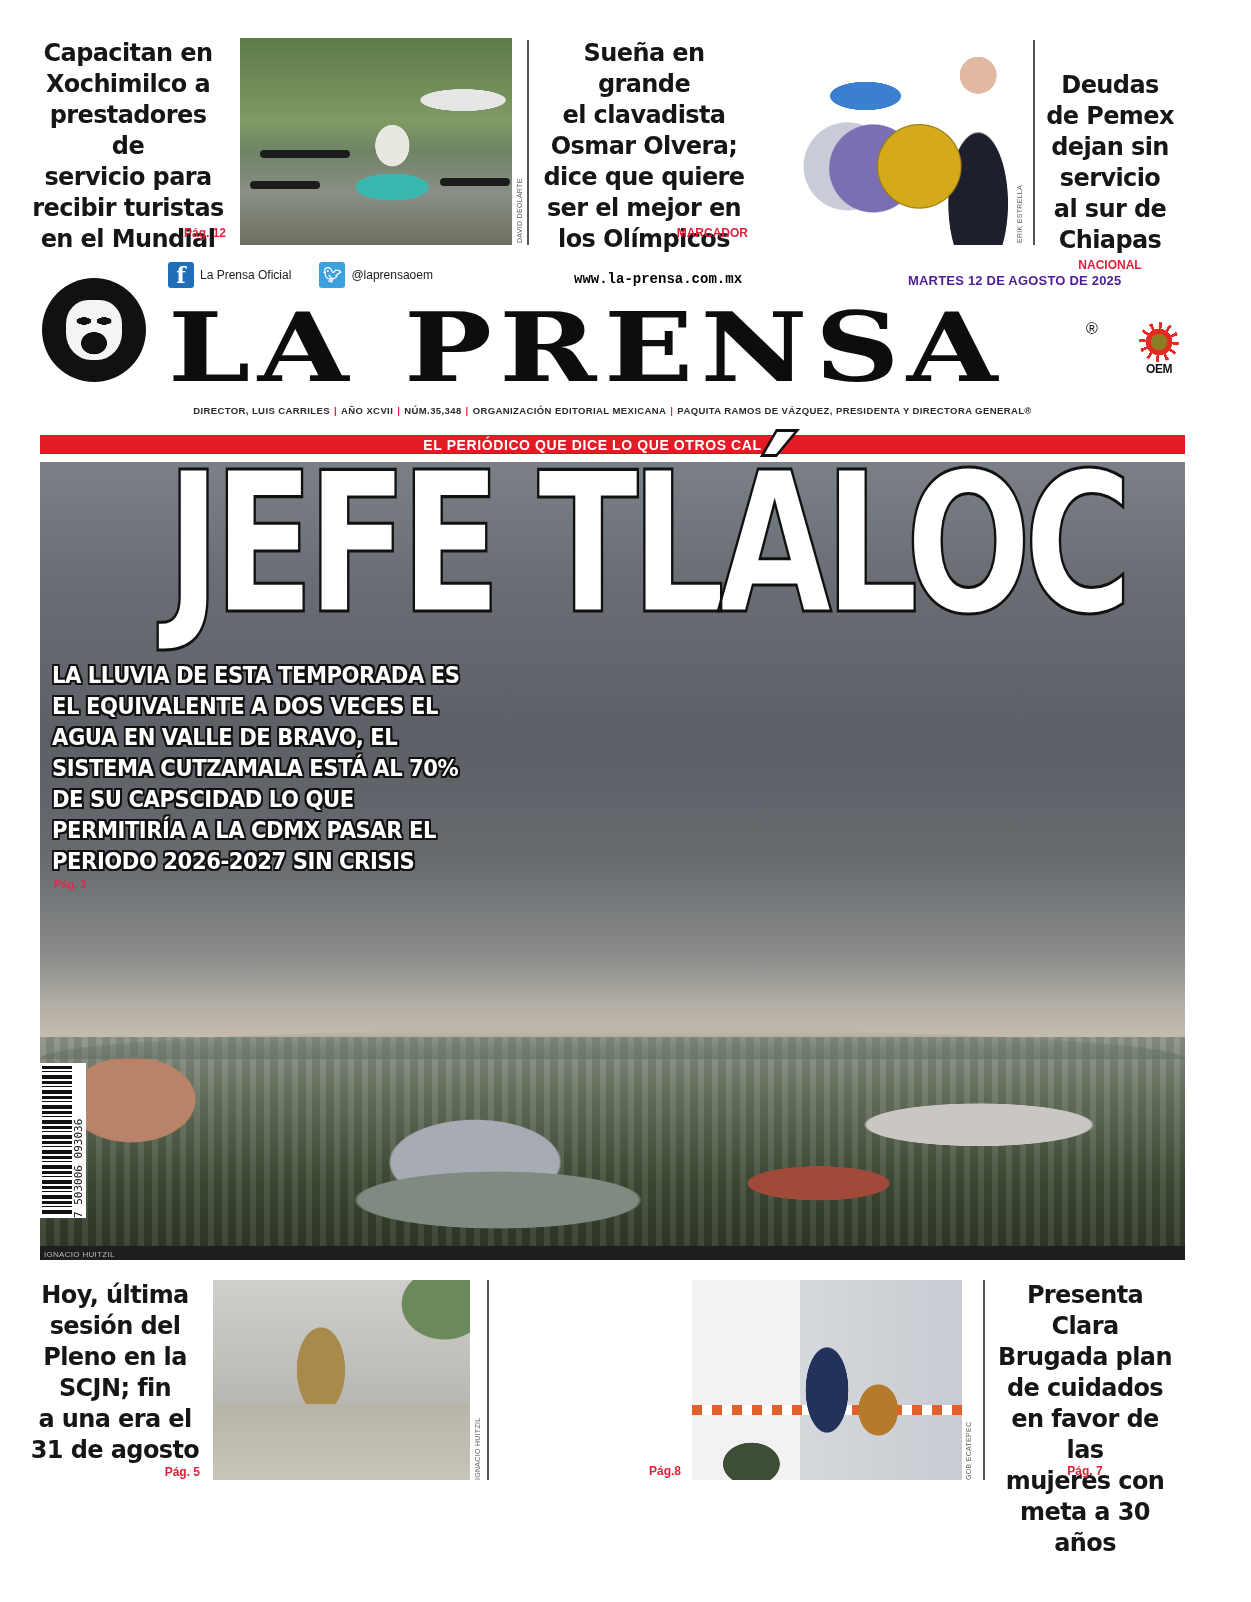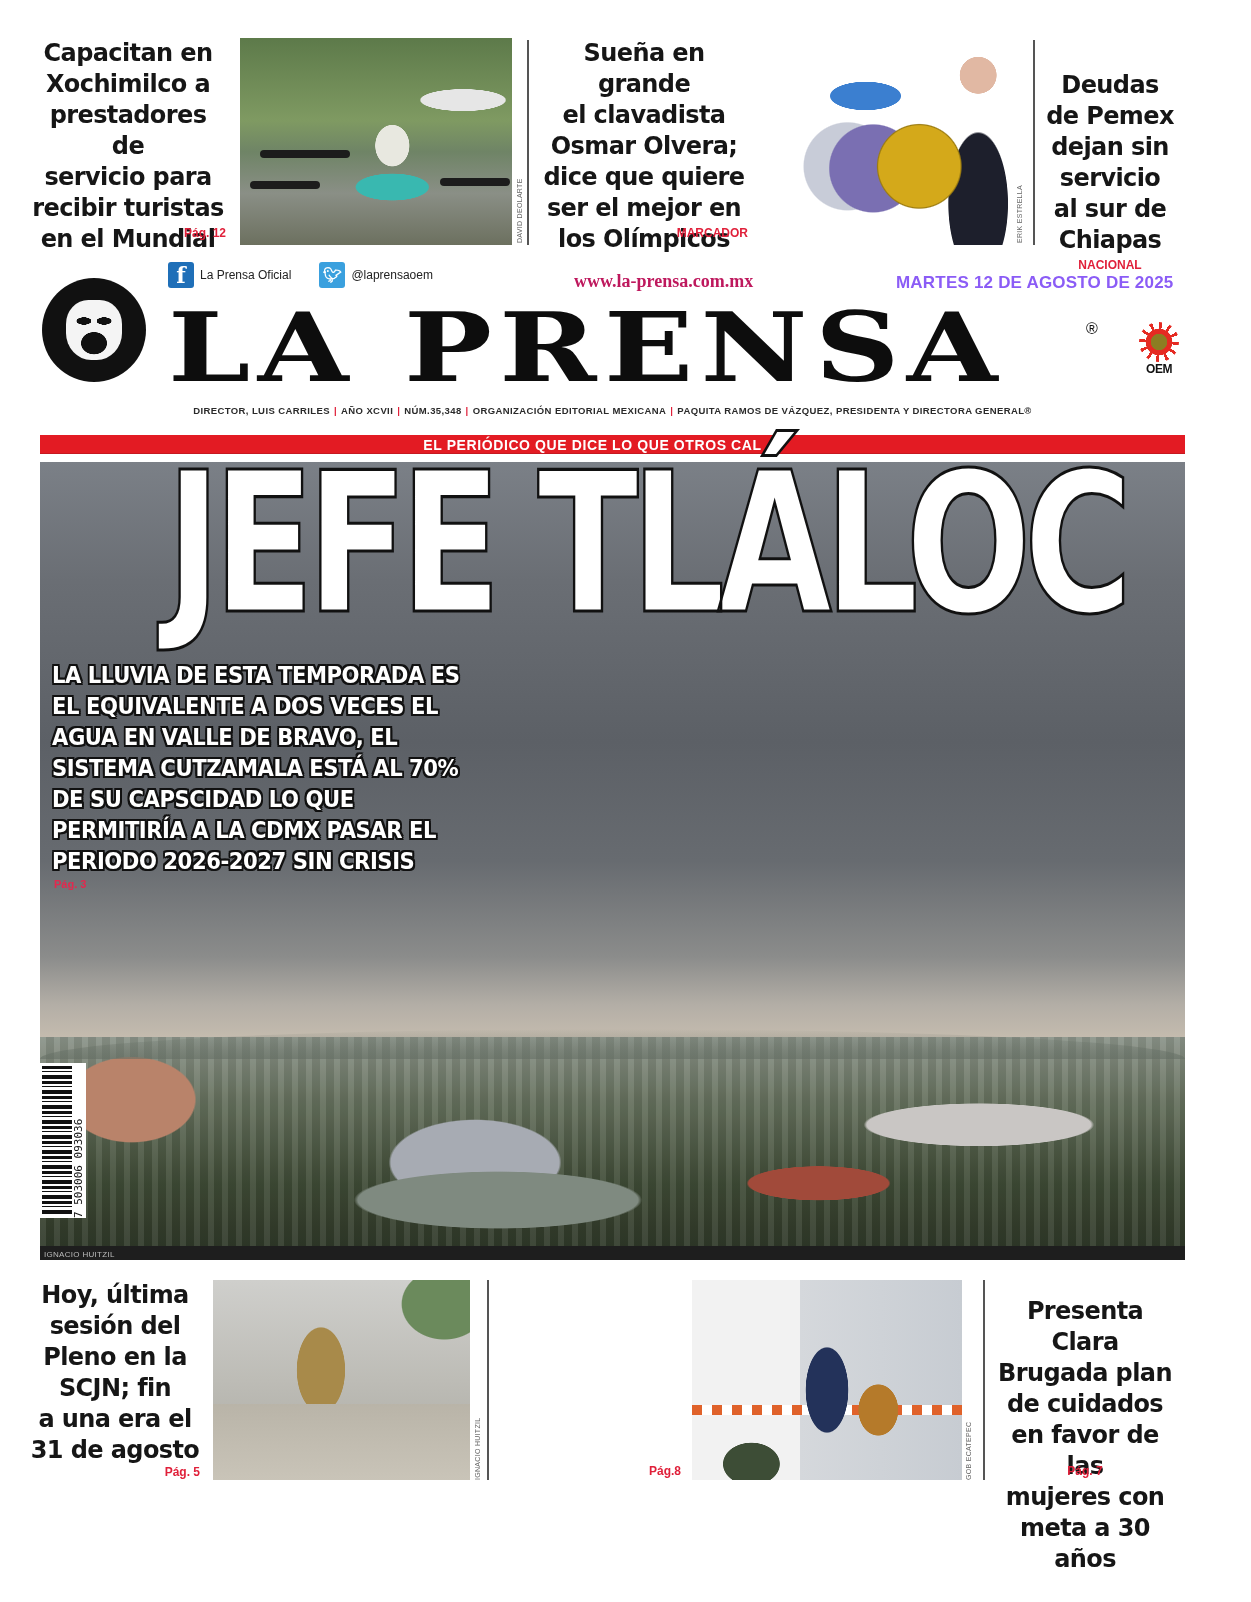--- a/index.html
+++ b/index.html
@@ -62,22 +62,22 @@
   }
 
   
   .social-row { font-family: "Liberation Sans", sans-serif; font-size: 12px; color: #222; }
   .fb-icon, .tw-icon {
     display: inline-flex; align-items: center; justify-content: center;
     width: 26px; height: 26px; border-radius: 3px; color: #fff; font-weight: bold; vertical-align: middle;
   }
   .fb-icon { background: #1f6fb8; font-family: "DejaVu Serif", serif; font-size: 22px; }
   .tw-icon { background: #3aa0de; font-size: 15px; }
-  .site-url { font-family: Liberation Serif, serif; font-size: 18px; color: #be185d; font-weight: bold; }
-  .date-line { font-family: "Liberation Sans", sans-serif; font-size: 17px; font-weight: bold; color: #8b5cf6; letter-spacing: 0.2px; }
+  .site-url { font-family: Liberation Mono, monospace; font-size: 14px; color: #000000; font-weight: bold; }
+  .date-line { font-family: "Liberation Sans", sans-serif; font-size: 13px; font-weight: bold; color: #4c1d95; letter-spacing: 0.2px; margin-left: 12px; }
   .lion-logo {
     width: 104px; height: 104px; border-radius: 50%;
     background: radial-gradient(circle at 50% 48%, #ffffff 0 30%, #111 31% 100%);
     display: flex; align-items: center; justify-content: center;
   }
   .lion-face {
     width: 56px; height: 60px; border-radius: 40% 40% 45% 45%;
     background:
       radial-gradient(ellipse 8px 4px at 32% 35%, #111 0 90%, transparent 95%),
       radial-gradient(ellipse 8px 4px at 68% 35%, #111 0 90%, transparent 95%),
@@ -299,21 +299,21 @@
 
 <div class="abs" style="left:495px; top:1278px; width:475px; height:210px;">
   <div class="teaser-ref abs" style="left:0; top:186px; width:186px;">Pág.8</div>
   <div class="photo photo-dogs" style="left:197px; top:2px; width:270px; height:200px;"></div>
   <div class="credit" style="left:470px; top:130px; height:72px;">GOB ECATEPEC</div>
 </div>
 
 <div class="vrule" style="left:983px; top:1280px; height:200px;"></div>
 
 <div class="abs" style="left:990px; top:1278px; width:200px; height:210px;">
-  <div class="teaser-head center abs" style="left:0; top:18px; width:190px;">
+  <div class="teaser-head center abs" style="left:0; top:2px; width:190px;">
     <div>Presenta Clara</div>
     <div>Brugada plan</div>
     <div>de cuidados</div>
     <div>en favor de las</div>
     <div>mujeres con</div>
     <div>meta a 30 años</div>
   </div>
   <div class="teaser-ref center abs" style="left:0; top:186px; width:190px;">Pág. 7</div>
 </div>
 

